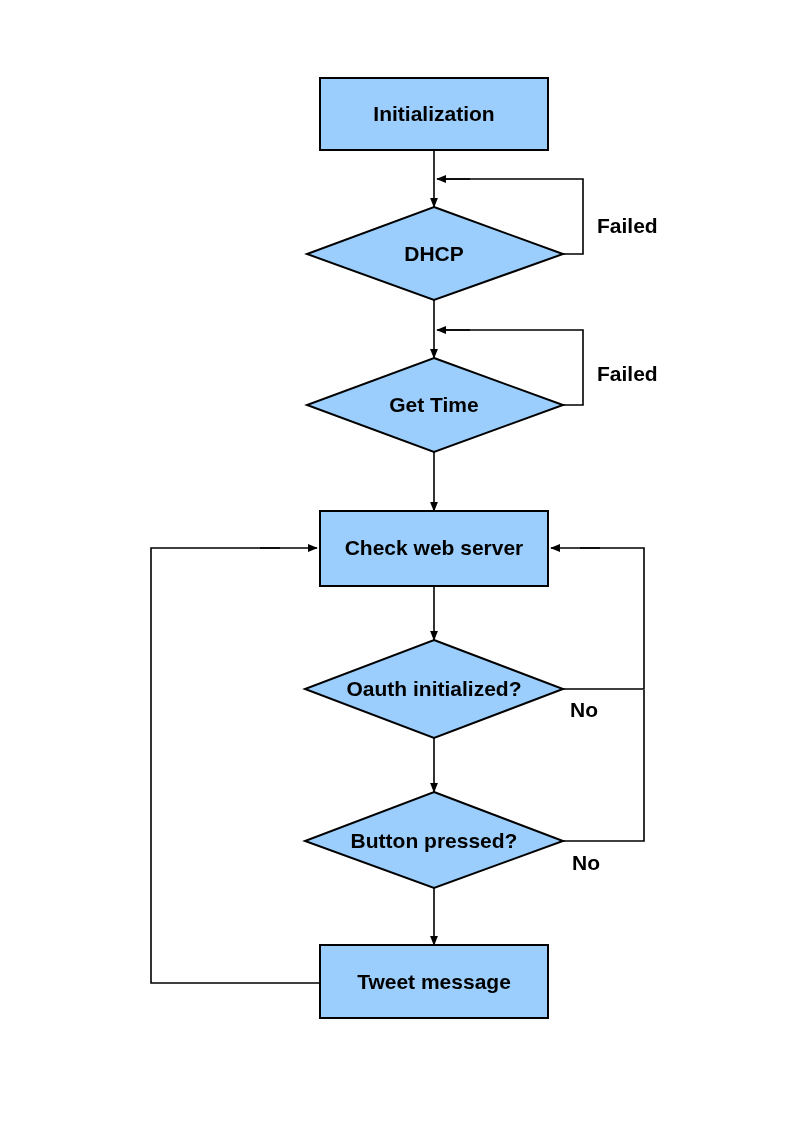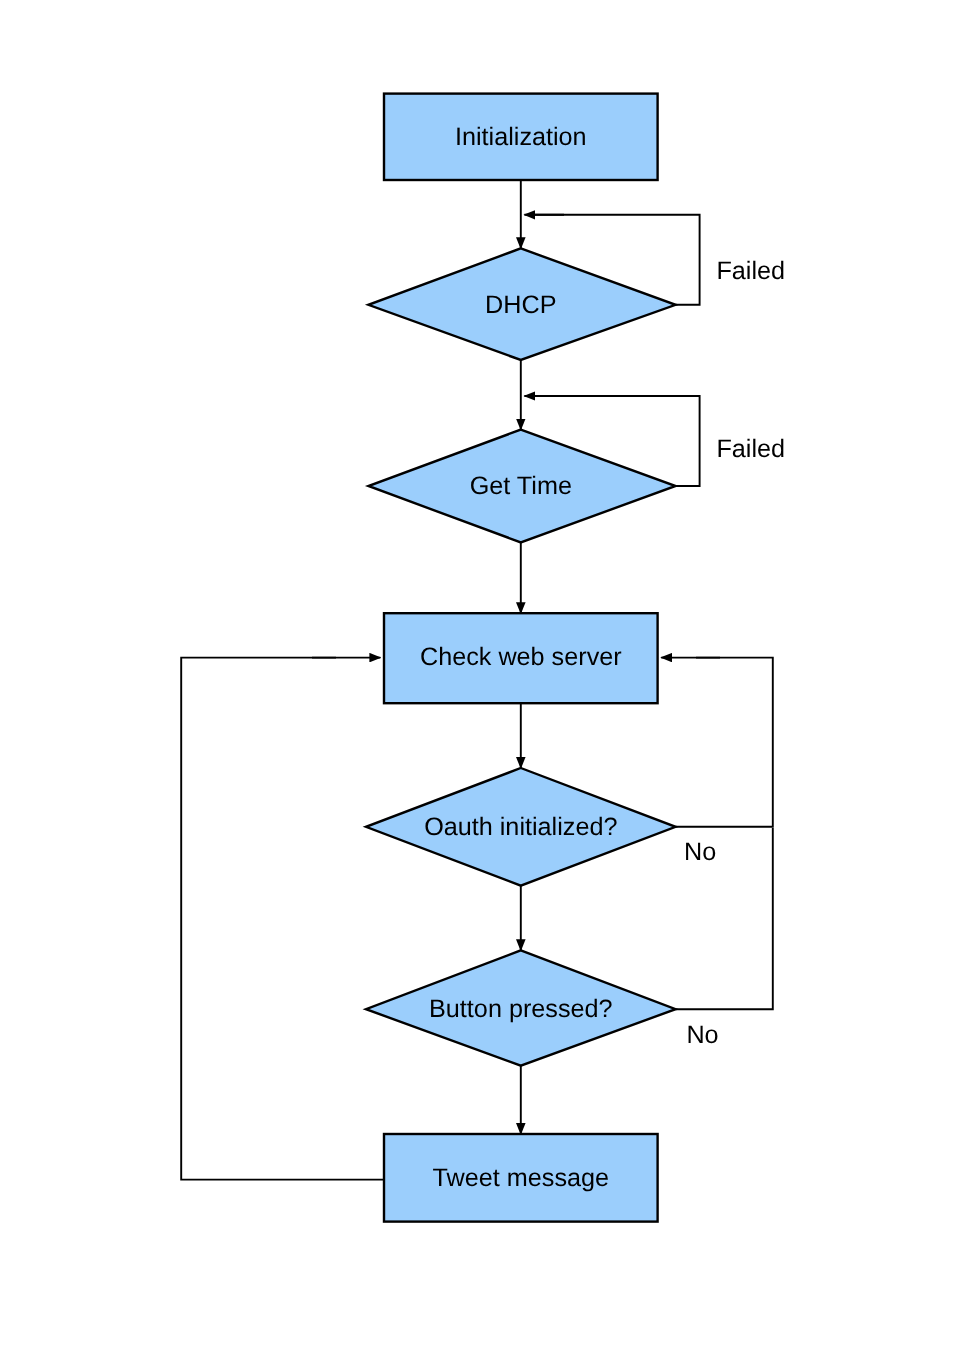--- a/index.html
+++ b/index.html
@@ -9,20 +9,21 @@
   }
   body {
     font-family: "Liberation Sans", sans-serif;
   }
   #canvas {
     position: relative;
     width: 794px;
     height: 1123px;
     background: #ffffff;
     overflow: hidden;
+    font-weight: bold;
   }
   #flow-svg {
     position: absolute;
     left: 0;
     top: 0;
     width: 794px;
     height: 1123px;
   }
   .node-shape {
     fill: #9bcefc;

